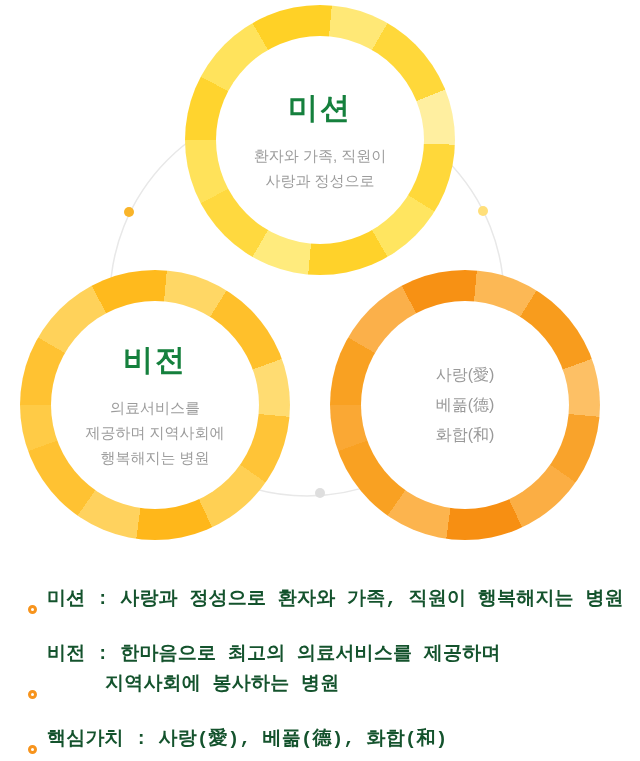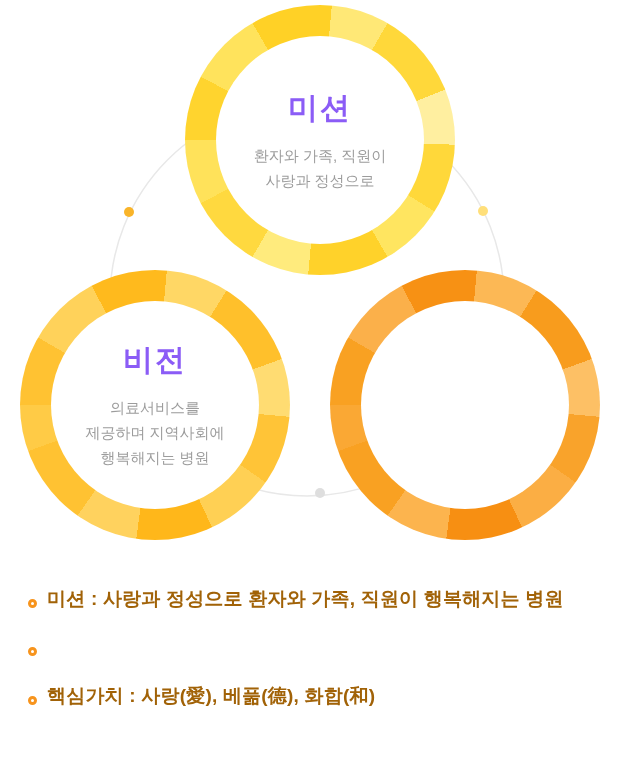--- a/index.html
+++ b/index.html
@@ -64,21 +64,21 @@
     flex-direction: column;
     align-items: center;
     justify-content: center;
     text-align: center;
   }
 
   .circle-title {
     font-weight: bold;
     font-size: 30px;
     letter-spacing: 2px;
-    color: #8b5cf6;
+    color: #15803d;
     margin-bottom: 14px;
   }
   .ring-values .circle-title { font-size: 28px; letter-spacing: 1px; }
 
   .circle-body {
     color: #9c9c9c;
     font-size: 15px;
     line-height: 25px;
   }
   .ring-values .circle-body {
@@ -86,27 +86,28 @@
     line-height: 30px;
     color: #999999;
   }
   .circle-body span { display: block; }
 
   .legend {
     padding: 22px 0 0 28px;
   }
   .legend-item {
     display: flex;
-    align-items: center;
+    align-items: flex-end;
     margin-bottom: 25px;
-    color: #a16207;
+    color: #14532d;
     font-size: 19px;
     line-height: 30px;
     font-weight: bold;
     letter-spacing: 0.2px;
+    font-family: Liberation Mono, monospace;
   }
   .legend-bullet {
     flex: 0 0 auto;
     width: 9px; height: 9px;
     border: 3px solid #f7941d;
     border-radius: 50%;
     background: #ffffff;
     margin: 8px 10px 0 0;
   }
   .legend-text .line2 {
@@ -142,34 +143,43 @@
       <div class="circle-body">
         <span>의료서비스를</span>
         <span>제공하며 지역사회에</span>
         <span>행복해지는 병원</span>
       </div>
     </div>
   </div>
 
   <div class="ring ring-values">
     <div class="ring-inner">
+      <div class="circle-body">
+        <span>사랑(愛)</span>
+        <span>베풂(德)</span>
+        <span>화합(和)</span>
+      </div>
     </div>
   </div>
 
 </div>
 
 <div class="legend">
 
   <div class="legend-item">
     <span class="legend-bullet"></span>
     <span class="legend-text">미션 : 사랑과 정성으로 환자와 가족, 직원이 행복해지는 병원</span>
   </div>
 
   <div class="legend-item">
     <span class="legend-bullet"></span>
+    <span class="legend-text">
+      <span class="line1">비전 : 한마음으로 최고의 의료서비스를 제공하며</span>
+      <span class="line2">지역사회에 봉사하는 병원</span>
+    </span>
   </div>
 
   <div class="legend-item">
     <span class="legend-bullet"></span>
     <span class="legend-text">핵심가치 : 사랑(愛), 베풂(德), 화합(和)</span>
   </div>
 
 </div>
 
 </body></html>

